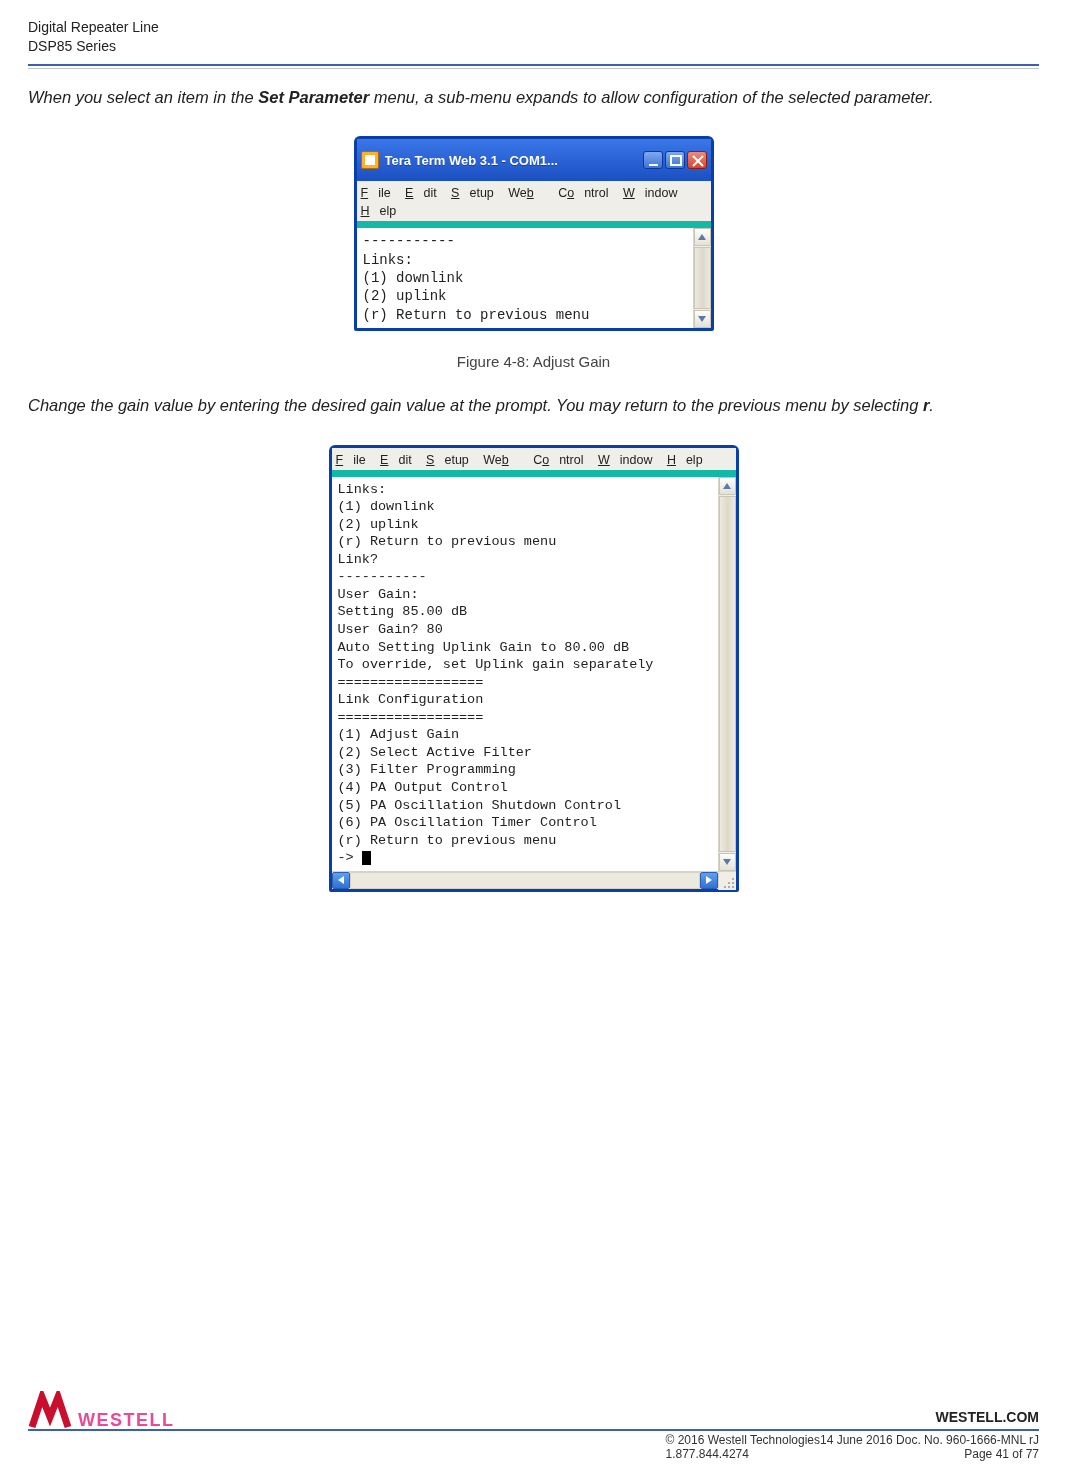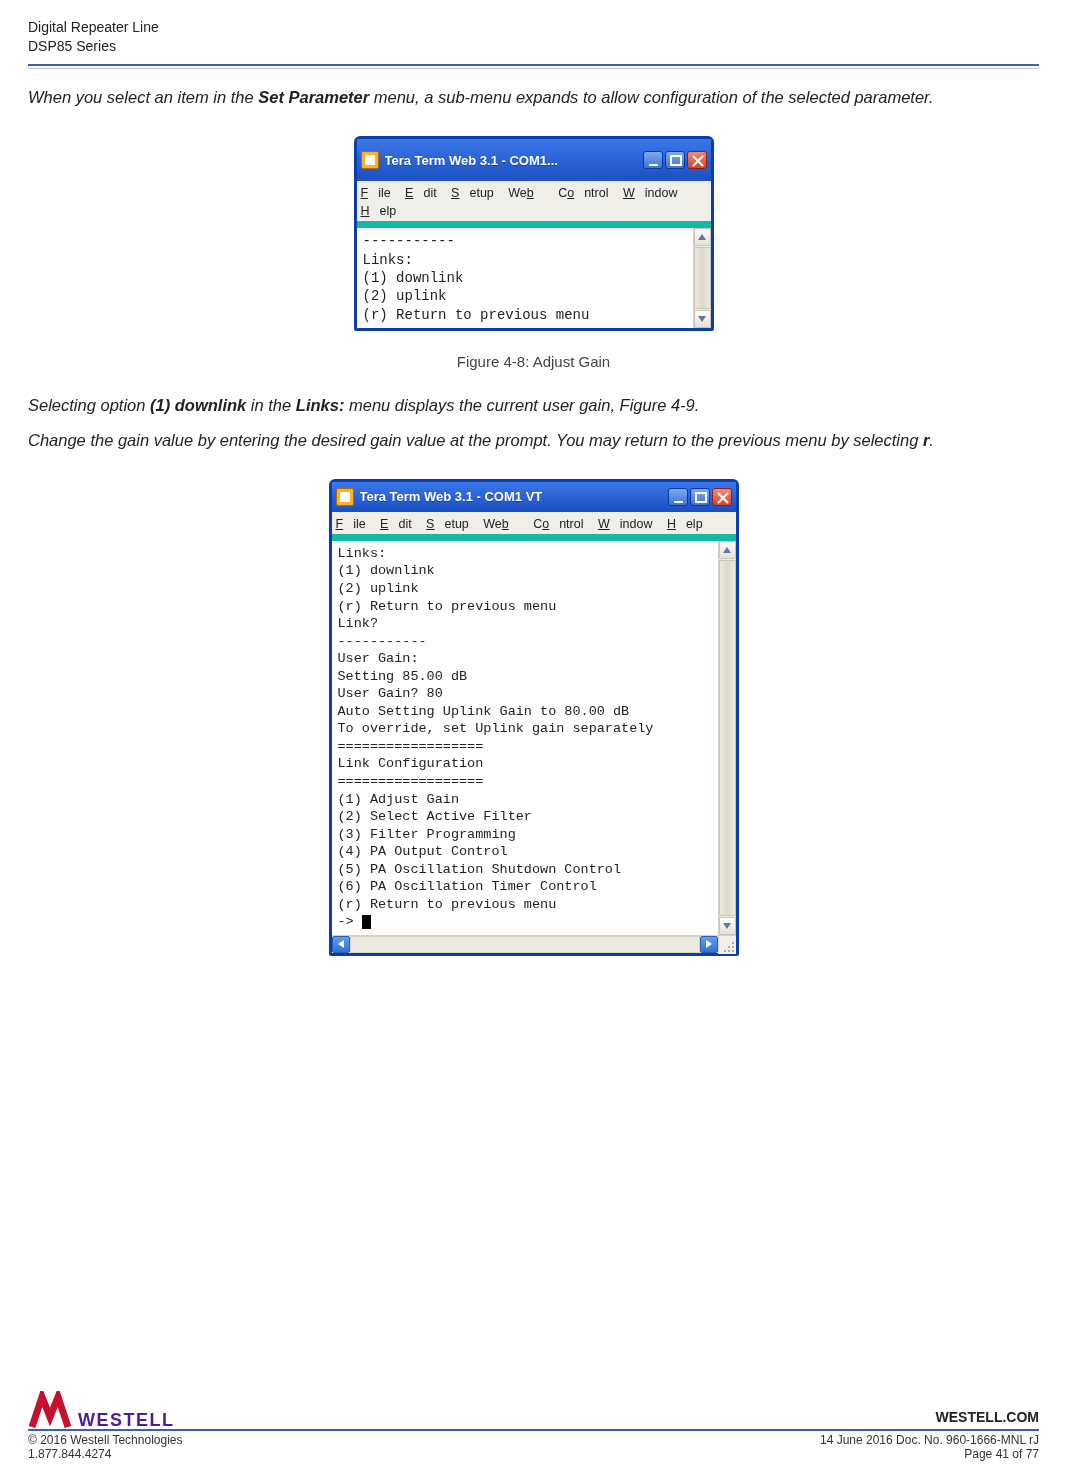--- a/index.html
+++ b/index.html
@@ -40,23 +40,23 @@
   .cursor { display:inline-block; width:9px; height:14px; background:#000; vertical-align:text-bottom; }
   .hscrollbar { display:flex; height:18px; background:#efeee8; border-top:1px solid #d6d3c6; }
   .hbtn { width:18px; background:linear-gradient(#5fa0f0,#2f70d6); border:1px solid #2a5fb0; display:flex; align-items:center; justify-content:center; border-radius:2px; }
   .htrack { flex:1; background:#eceadf; border:1px solid #d6d3c6; margin:0 0; }
   .resize { width:18px; height:18px; background:#efeee8; border-left:1px solid #d6d3c6; display:flex; align-items:flex-end; justify-content:flex-end; }
   .resize svg { display:block; }
   
   .footer { position:absolute; left:28px; right:28px; bottom:14px; }
   .flogo { display:flex; align-items:flex-end; gap:6px; margin-bottom:-4px; }
   .logoicon svg { display:block; }
-  .brandtxt { font-family: Arial, sans-serif; font-weight:900; letter-spacing:1.5px; font-size:18px; color:#4c1d95; }
+  .brandtxt { font-family: Arial, sans-serif; font-weight:900; letter-spacing:1.5px; font-size:18px; color:#ec4899; }
   .fline { height:2px; background:#3a5fb5; margin-top:2px; position:relative; }
-  .fmeta { display:flex; justify-content:space-between; font-size:12px; color:#333; margin-top:2px;}
+  .fmeta { display:flex; justify-content:flex-end; font-size:12px; color:#333; margin-top:2px;}
   .fmeta .r { text-align:right; font-weight:700; }
   .fmeta .r .sub { font-weight:400; display:block; }
   .fmeta .l .sub { display:block; }
   .fsite { position:absolute; right:0; top:-20px; font-weight:800; font-size:14px; }
 </style>
 </head>
 <body>
 
 <div class="page">
   <div class="hdr-line1">Digital Repeater Line</div>
@@ -117,50 +117,26 @@
                 <svg width="10" height="10">
                   <path d="M1 2 L9 2 L5 8 Z" fill="#5c7aa8"></path>
                 </svg>
               </div>
           </div>
         </div>
       </div>
       <div class="fig-caption">Figure 4-8: Adjust Gain</div>
     </div>
 
-    <p>
-      <span>Selecting option </span><span class="bold">(1) downlink</span><span> in the </span><span class="bold">Links:</span><span> menu displays the current user gain, Figure 4-9.</span>
-    </p>
     <p class="last">
       <span>Change the gain value by entering the desired gain value at the prompt.  You may return to the previous menu by selecting </span><span class="bold">r</span><span>.</span>
     </p>
 
     <div class="fig-wrap">
       <div class="win" style="width:410px;">
-        <div class="titlebar titlebar2">
-          <span class="tico"></span>
-          <span class="ttitle">Tera Term Web 3.1 - COM1 VT</span>
-          <div class="tctrls">
-            <div class="tbtn">
-                <svg width="20" height="18">
-                  <rect x="5" y="12" width="9" height="2" fill="#fff"></rect>
-                </svg>
-              </div>
-            <div class="tbtn">
-                <svg width="20" height="18">
-                  <rect x="5" y="4" width="10" height="9" fill="none" stroke="#fff" stroke-width="2"></rect>
-                </svg>
-              </div>
-            <div class="tbtn close">
-                <svg width="20" height="18">
-                  <path d="M5 4 L15 14 M15 4 L5 14" stroke="#fff" stroke-width="2"></path>
-                </svg>
-              </div>
-          </div>
-        </div>
         <div class="menubar">
           <span><span class="ul">F</span>ile</span>
           <span><span class="ul">E</span>dit</span>
           <span><span class="ul">S</span>etup</span>
           <span>We<span class="ul">b</span></span>
           <span>C<span class="ul">o</span>ntrol</span>
           <span><span class="ul">W</span>indow</span>
           <span><span class="ul">H</span>elp</span>
         </div>
         <div class="client">

